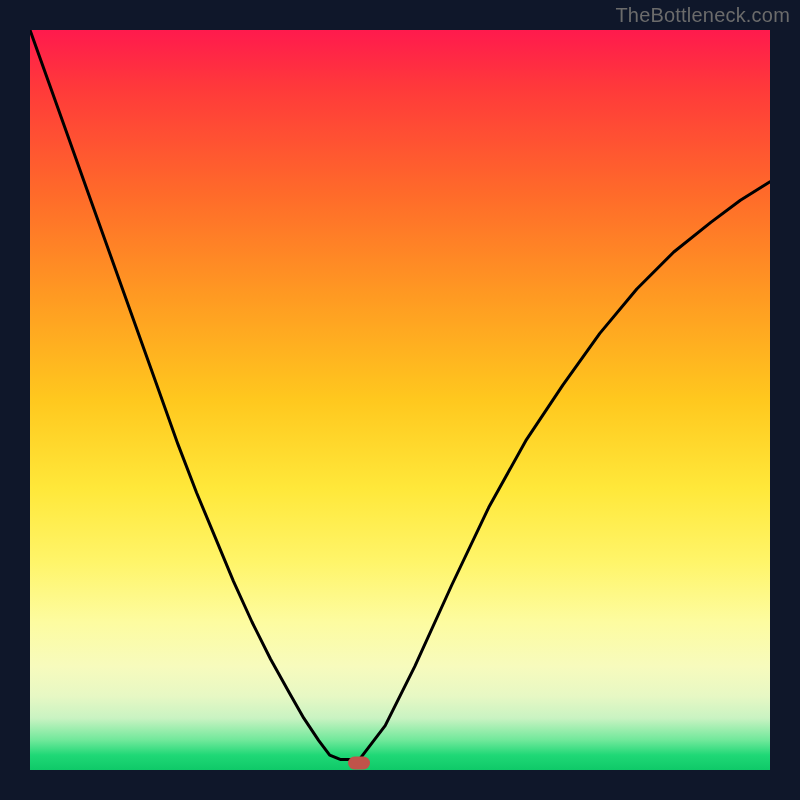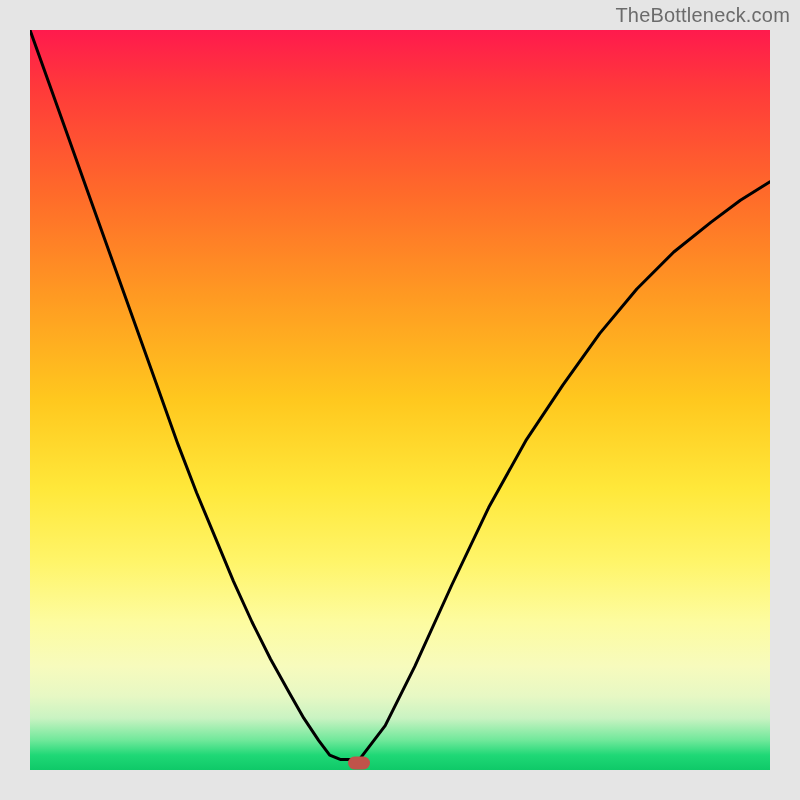--- a/index.html
+++ b/index.html
@@ -7,21 +7,21 @@
     padding: 0;
     width: 800px;
     height: 800px;
     background: #000;
     overflow: hidden;
     font-family: Arial, Helvetica, sans-serif;
   }
   .frame {
     position: absolute;
     inset: 0;
-    background: #e5e5e5;
+    background: #0f172a;
   }
   .plot {
     position: absolute;
     left: 30px;
     top: 30px;
     width: 740px;
     height: 740px;
     overflow: hidden;
   }
   

